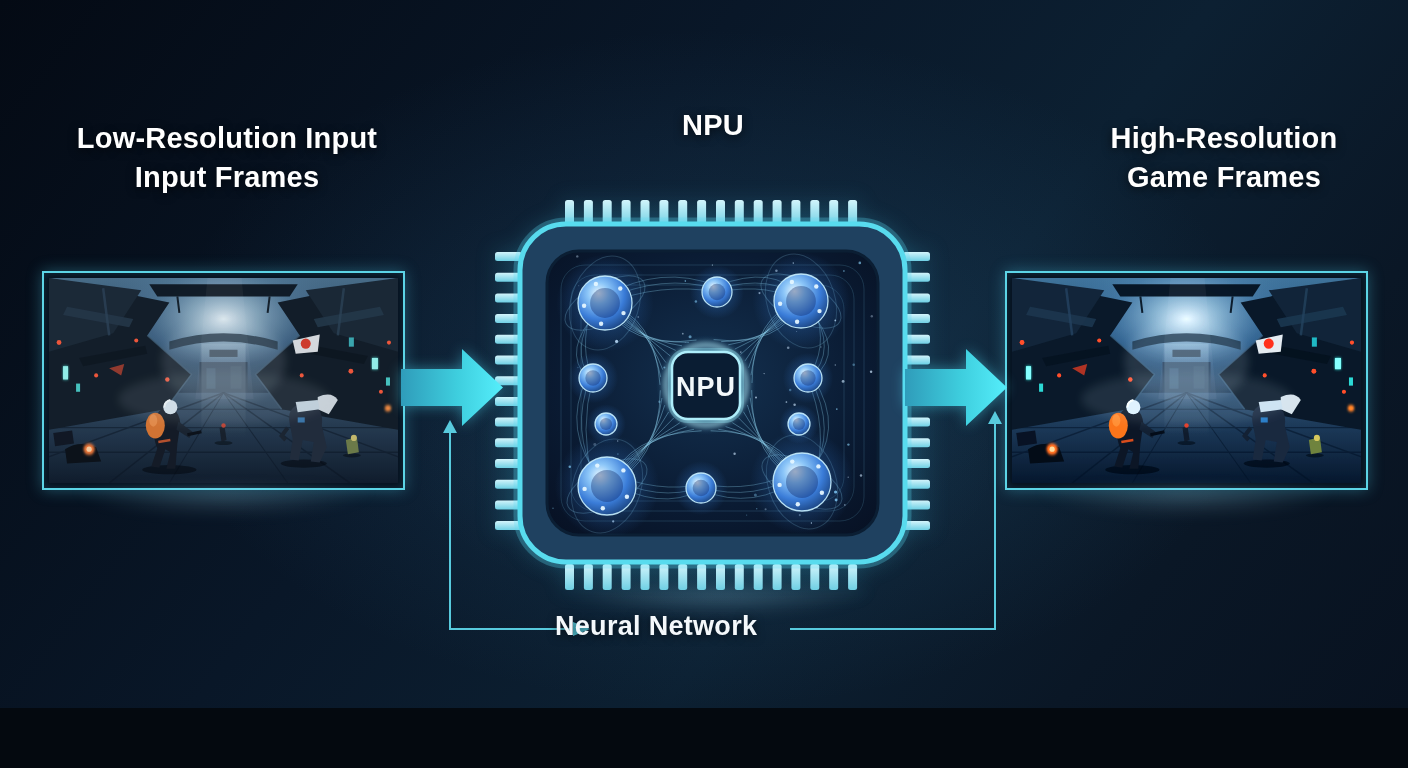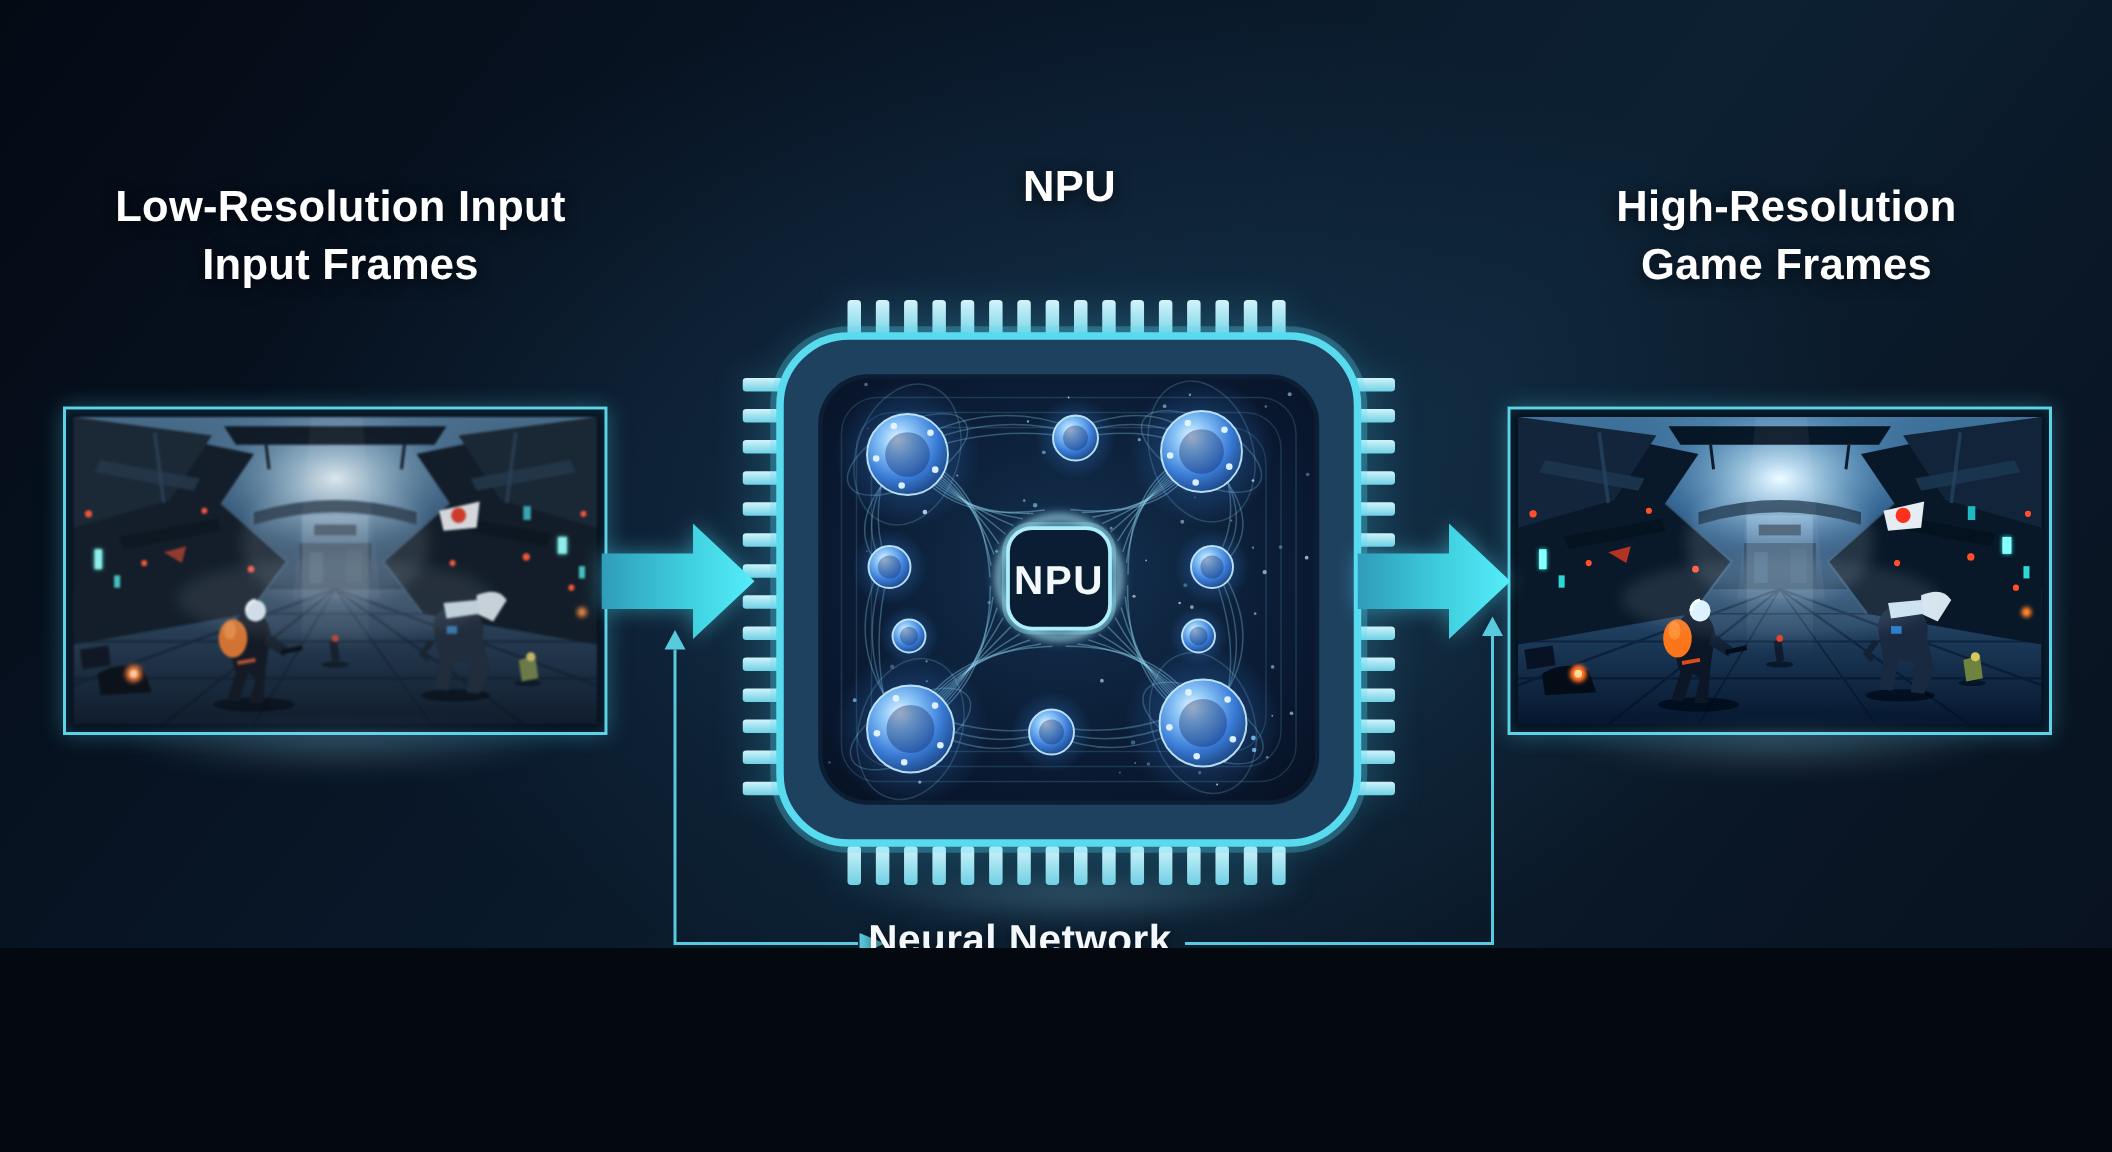--- a/index.html
+++ b/index.html
@@ -1,31 +1,31 @@
 <!DOCTYPE html>
 <html><head>
 <meta charset="utf-8">
 <style>
   html,body{margin:0;padding:0;background:#04090f;}
   .stage{
-    position:relative;width:1408px;height:632px;overflow:hidden;
+    position:relative;width:1408px;height:708px;overflow:hidden;
     font-family:"Liberation Sans","DejaVu Sans",sans-serif;
     background:
       radial-gradient(ellipse 760px 470px at 50.5% 52%, rgba(45,100,140,.30), rgba(45,100,140,0) 72%),
       radial-gradient(ellipse 420px 200px at 50% 66%, rgba(80,160,200,.10), rgba(80,160,200,0) 70%),
       linear-gradient(128deg,#040a14 0%,#091728 38%,#0c2032 62%,#0a1726 82%,#081220 100%);
   }
   .title{
     position:absolute;text-align:center;color:#ffffff;font-weight:700;
     font-size:29px;line-height:39px;letter-spacing:.2px;
     text-shadow:0 2px 10px rgba(0,0,0,.65);
   }
   .title-left{left:47px;top:119px;width:360px;}
   .title-center{left:553px;top:106px;width:320px;}
-  .title-right{left:1011px;top:119px;width:360px;}
+  .title-right{left:1044px;top:119px;width:360px;}
   .frame{
     position:absolute;width:363px;height:219px;box-sizing:border-box;
     border:2px solid #5cd4e6;background:#06101e;padding:5px;
     box-shadow:0 0 14px rgba(80,205,235,.35), inset 0 0 8px rgba(80,205,235,.18);
   }
   .frame svg{display:block;width:100%;height:100%;}
   .frame-low{left:42px;top:271px;}
   .frame-high{left:1005px;top:271px;}
   .frame-low svg{filter:blur(.55px) saturate(.92) brightness(.97);}
   .frame-high svg{filter:saturate(1.15) contrast(1.07) brightness(1.03);}
@@ -35,21 +35,21 @@
     filter:blur(7px);
   }
   .chip-svg{position:absolute;left:495px;top:200px;width:435px;height:390px;
     filter:drop-shadow(0 0 10px rgba(60,190,225,.25));}
   .block-arrow{position:absolute;width:102px;height:77px;
     filter:drop-shadow(0 0 7px rgba(80,225,250,.45));}
   .arrow-in{left:401px;top:349px;}
   .arrow-out{left:905px;top:349px;}
   .connector-svg{position:absolute;left:0;top:0;width:1408px;height:768px;pointer-events:none;}
   .nn-label{
-    position:absolute;left:555px;top:611px;width:250px;text-align:center;
+    position:absolute;left:555px;top:611px;width:250px;text-align:left;
     color:#f4f8fb;font-size:27px;font-weight:700;letter-spacing:.3px;
     text-shadow:0 2px 8px rgba(0,0,0,.6);
   }
   .hidden-defs{position:absolute;width:0;height:0;overflow:hidden;}
 </style>
 </head>
 <body>
 
 <svg class="hidden-defs" aria-hidden="true">
   <defs>

